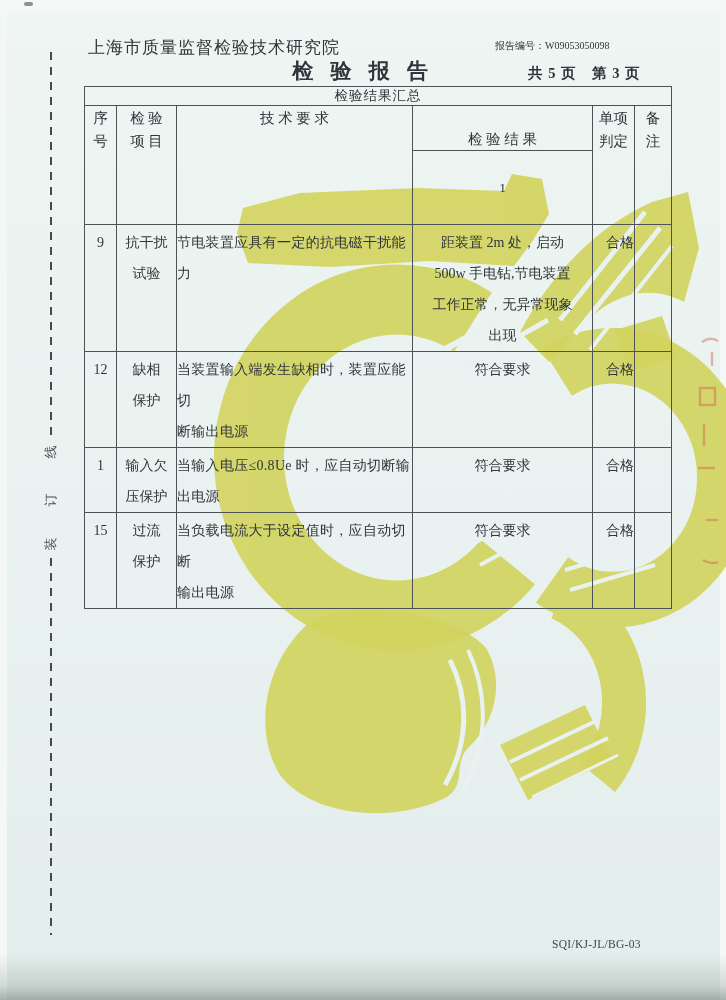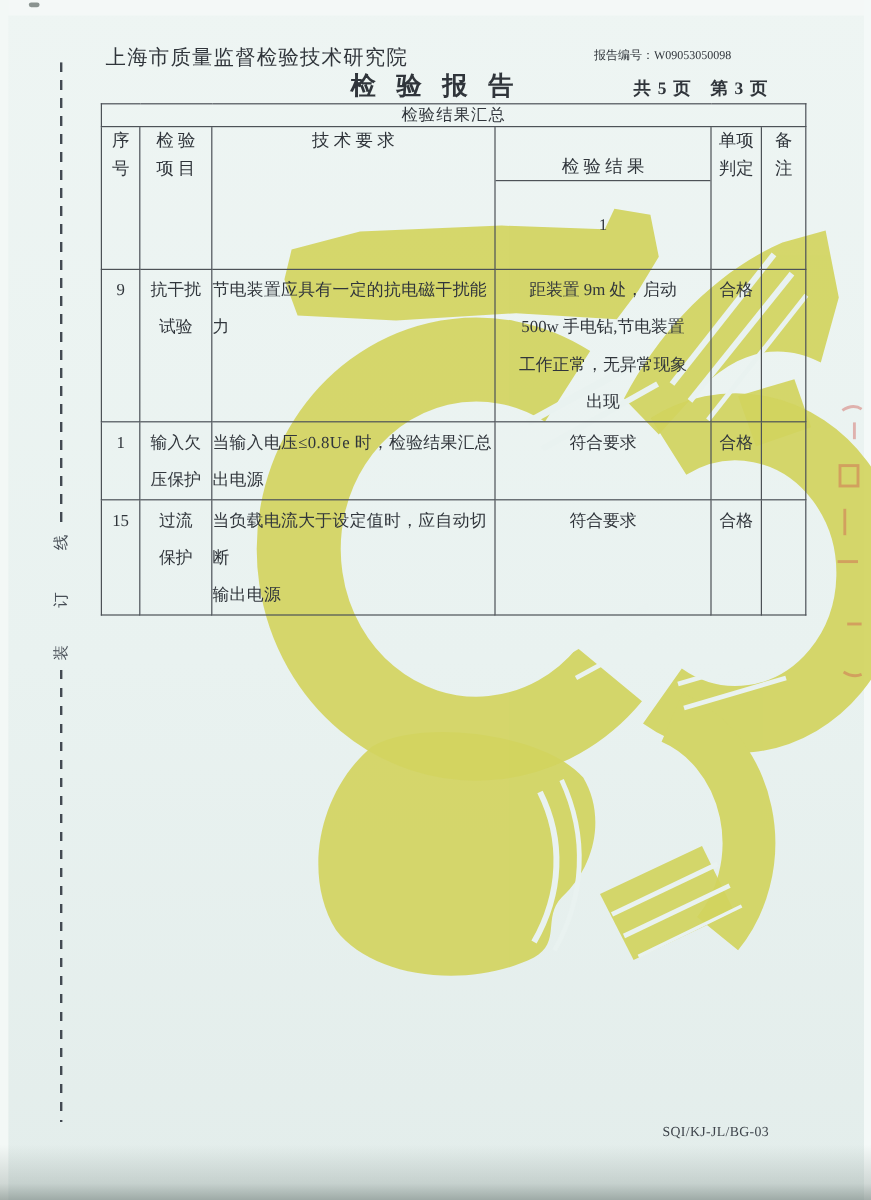--- a/index.html
+++ b/index.html
@@ -42,21 +42,21 @@
   tr.sum td { height:18px; line-height:17px; padding:0; text-align:center; font-size:13.5px; letter-spacing:1px; }
   tr.hdr td { height:50px; line-height:23px; padding:1px 0 0 0; text-align:center;
               white-space:pre-line; font-size:14.5px; }
   td.result-head { padding:0 !important; line-height:normal; }
   .rh-top { height:21px; line-height:21px; border-bottom:1px solid #4d5257; text-align:center; }
   .rh-bot { height:27px; line-height:27px; text-align:center; font-size:13.5px; }
   td.c-no   { text-align:center; }
   td.c-item { text-align:center; white-space:pre-line;margin-left:36px; }
   td.c-req  { text-align:left; padding-left:6px; white-space:pre-line; letter-spacing:0.3px; }
   td.c-res  { text-align:center; white-space:pre-line; font-size:14.5px; }
-  td.c-jud  { text-align:center;margin-top:36px; }
+  td.c-jud  { text-align:right;margin-top:36px; }
   tr.r9  td { height:114px; }
   tr.r10 td { height:103px; }
   tr.r11 td { height:253px; }
   tr.r12 td { height:68px; }
   tr.r13 td { height:57px; }
   tr.r14 td { height:54px; }
   tr.r15 td { height:49px; }
   .res-item { display:flex; align-items:flex-start; padding-left:10px; text-align:left; }
   .res-marker { flex:none; width:26px; font-size:14.5px; line-height:31px; }
   .res-text { white-space:pre-line; font-size:14.5px; line-height:31px; }
@@ -136,32 +136,42 @@
       <td>单项
 判定</td>
       <td>备
 注</td>
     </tr>
     <tr class="r9">
       <td class="c-no">9</td>
       <td class="c-item">抗干扰
 试验</td>
       <td class="c-req">节电装置应具有一定的抗电磁干扰能力</td>
-      <td class="c-res">距装置 9m 处，启动
+      <td class="c-res">距装置 2m 处，启动
 500w 手电钻,节电装置
 工作正常，无异常现象
 出现</td>
+      <td class="c-jud">合格</td>
+      <td></td>
+    </tr>
+    <tr class="r12">
+      <td class="c-no">12</td>
+      <td class="c-item">缺相
+保护</td>
+      <td class="c-req">当装置输入端发生缺相时，装置应能切
+断输出电源</td>
+      <td class="c-res">符合要求</td>
       <td class="c-jud">合格</td>
       <td></td>
     </tr>
     <tr class="r14">
       <td class="c-no">1</td>
       <td class="c-item">输入欠
 压保护</td>
-      <td class="c-req">当输入电压≤0.8Ue 时，检验结果汇总
+      <td class="c-req">当输入电压≤0.8Ue 时，应自动切断输
 出电源</td>
       <td class="c-res">符合要求</td>
       <td class="c-jud">合格</td>
       <td></td>
     </tr>
     <tr class="r15">
       <td class="c-no">15</td>
       <td class="c-item">过流
 保护</td>
       <td class="c-req">当负载电流大于设定值时，应自动切断

